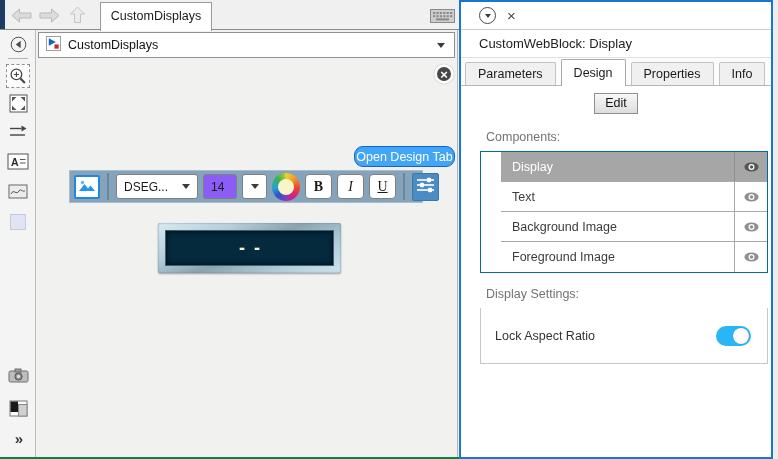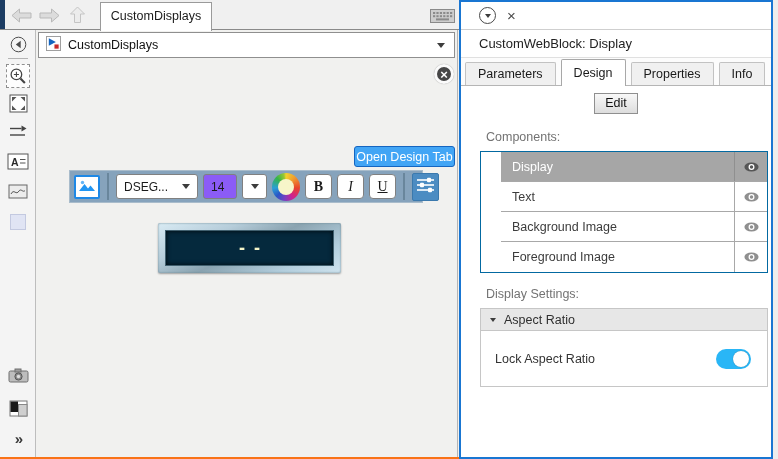--- a/index.html
+++ b/index.html
@@ -1,21 +1,21 @@
 <!DOCTYPE html>
 <html><head>
 <meta charset="utf-8">
 <style>
   * { margin:0; padding:0; box-sizing:border-box; }
   html,body { width:778px; height:459px; }
   body { font-family:"Liberation Sans", sans-serif; background:#ededed; position:relative; overflow:hidden; }
   #app { position:absolute; inset:0; width:778px; height:459px; background:#ededed; }
 
   
-  #left-region { position:absolute; left:0; top:0; width:459px; height:459px; border-bottom:2px solid #f97316; background:#f1f1ef; }
+  #left-region { position:absolute; left:0; top:0; width:459px; height:459px; border-bottom:2px solid #15803d; background:#f1f1ef; }
 
   #topbar { position:absolute; left:0; top:0; width:459px; height:30px; background:#f0f0f0; border-bottom:1px solid #8a8a8a; }
   #navy-edge { position:absolute; left:0; top:0; width:5px; height:29px; background:#1c3c63; }
   .nav-ico { position:absolute; top:8px; }
   #nav-back { left:11px; }
   #nav-fwd  { left:39px; }
   #nav-up   { left:69px; top:6px; }
   #doc-tab { position:absolute; left:100px; top:2px; width:112px; height:29px; background:#fff;
              border:1px solid #9a9a9a; border-bottom:none; z-index:2;
              font-size:12.5px; color:#1a1a1a; text-align:center; line-height:27px; }
@@ -32,21 +32,21 @@
 
   #breadcrumb { position:absolute; left:2px; top:2px; width:417px; height:26px; background:#fff; border:1px solid #8f8f8f;
                 display:flex; align-items:center; padding:0 9px 0 7px; gap:7px; font-size:12.5px; color:#111; }
   #breadcrumb .tri-down { margin-left:auto; }
 
   #canvas-close { position:absolute; left:398px; top:34px; width:20px; height:20px; background:#474747;
                   border:3px solid #fbfbfb; border-radius:50%; color:#fff; font-size:13px; font-weight:bold;
                   display:flex; align-items:center; justify-content:center; line-height:1; box-shadow:0 0 1px rgba(0,0,0,.4); }
 
   #open-design-btn { position:absolute; left:318px; top:116px; width:101px; height:21px; background:#42a5f5;
-                     border:1px solid #1565c0; border-radius:3px; color:#fff; font-size:12.5px;
+                     border:1px solid #1565c0; border-radius:9px; color:#fff; font-size:12.5px;
                      display:flex; align-items:center; justify-content:center; z-index:3; }
 
   #fmt-toolbar { position:absolute; left:33px; top:140px; width:354px; height:33px; background:#86a3bc;
                  display:flex; align-items:center; padding:0 5px; gap:5px; box-shadow:0 0 0 1px #a9bccb inset; }
   .tb-sep { width:2px; height:27px; background:#69869c; margin:0 2px; flex:none; }
   #tb-img-btn { width:26px; height:24px; background:#fff; border:2px solid #1e88e5; border-radius:2px;
                 display:flex; align-items:center; justify-content:center; flex:none; }
   #tb-font-dd { width:82px; height:25px; background:#fff; border:1px solid #808080; border-radius:3px;
                 display:flex; align-items:center; padding:0 7px; font-size:12px; color:#1a1a1a; flex:none; }
   #tb-font-dd .tri-down { margin-left:auto; }
@@ -356,24 +356,20 @@
               <circle cx="12" cy="8" r="4.2" fill="#fff"></circle>
               <circle class="eye-pupil" cx="12" cy="8" r="2.4" fill="#8f8f8f"></circle>
             </svg>
         </span>
       </div>
     </div>
 
     <div class="pi-label" style="margin-top:14px;">Display Settings:</div>
 
     <div id="aspect-box">
-      <div id="aspect-header">
-        <span class="tri-down small"></span>
-        <span>Aspect Ratio</span>
-      </div>
       <div id="aspect-body">
         <span id="lock-label">Lock Aspect Ratio</span>
         <span class="toggle on" id="lock-toggle">
           <span class="knob"></span>
         </span>
       </div>
     </div>
   </div>
 </div>
 

